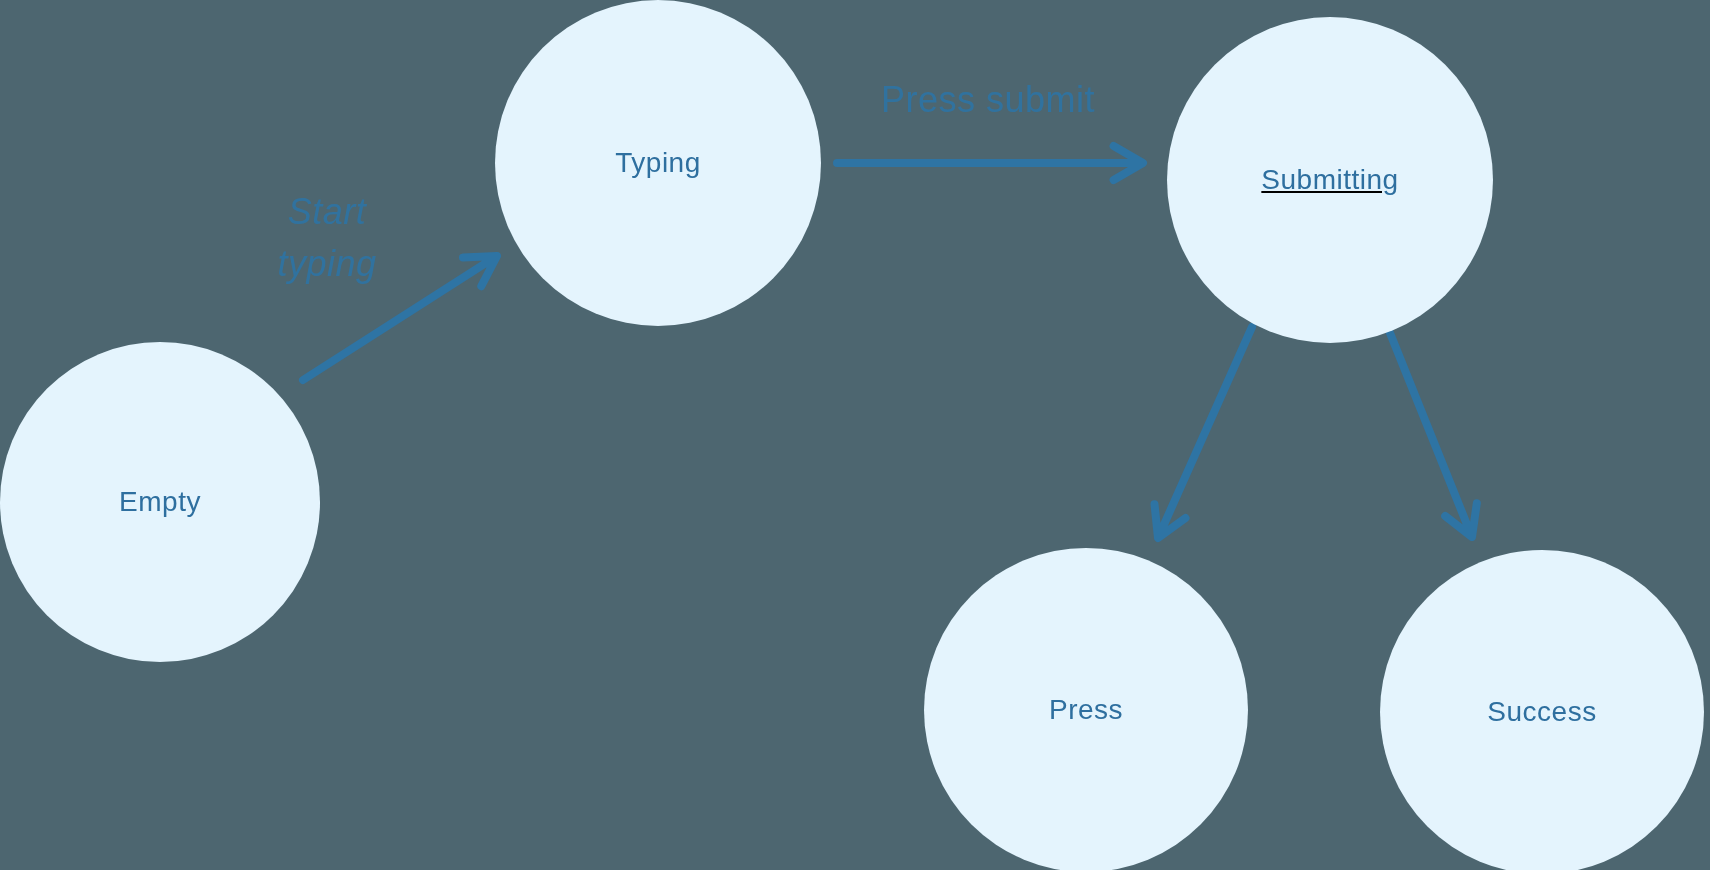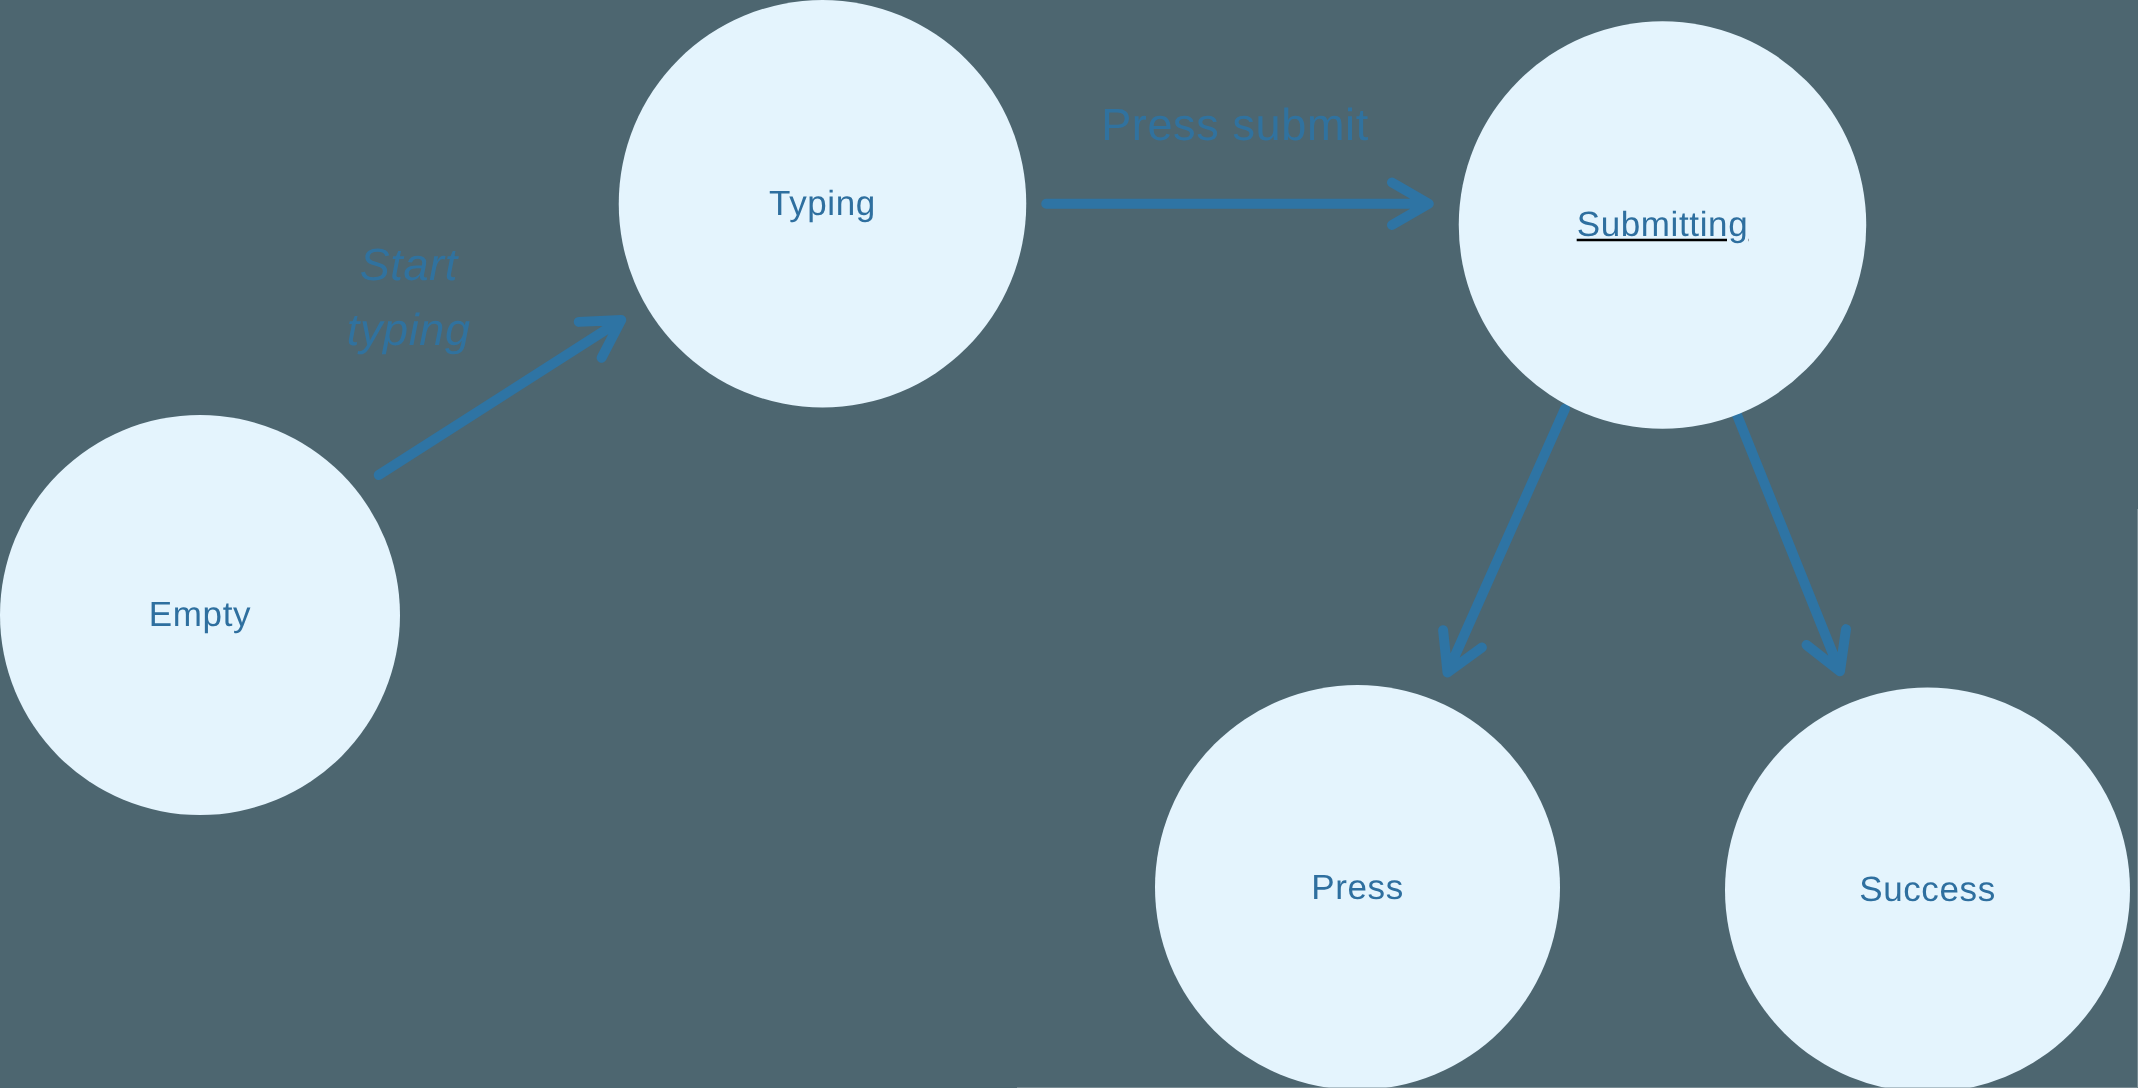--- a/index.html
+++ b/index.html
@@ -51,21 +51,21 @@
 
 <div id="canvas" style="--bg: #4D6670; --node-fill: #E4F4FD; --node-text: #2E6F9F; --edge-color: #2E74A4;">
 
   <svg id="edges-svg" width="1710" height="870" viewBox="0 0 1710 870">
       <path d="M 303 380 L 491.94447938493437 259.2313636921038 M 463.0 257.5 L 497 256 L 481.3 286.2" fill="none" stroke="#2E74A4" stroke-width="8" stroke-linecap="round" stroke-linejoin="round"></path>
       <path d="M 837 163 L 1137 163 M 1113.6 146.0 L 1143 163 L 1113.6 180.0" fill="none" stroke="#2E74A4" stroke-width="8" stroke-linecap="round" stroke-linejoin="round"></path>
       <path d="M 1252 327 L 1160.441649957674 532.5192750950088 M 1185.5 518.0 L 1158 538 L 1154.5 504.2" fill="none" stroke="#2E74A4" stroke-width="8" stroke-linecap="round" stroke-linejoin="round"></path>
       <path d="M 1388 328 L 1469.762473723368 531.4328215259989 M 1476.8 503.3 L 1472 537 L 1445.2 516.0" fill="none" stroke="#2E74A4" stroke-width="8" stroke-linecap="round" stroke-linejoin="round"></path>
     </svg>
 
-  <div class="node" id="node-empty" style="left:0px; top:332px; width:320px; height:320px;">
+  <div class="node" id="node-empty" style="left:0px; top:342px; width:320px; height:320px;">
     <span>Empty</span>
   </div>
 
   <div class="node" id="node-typing" style="left:495px; top:0px; width:326px; height:326px;">
     <span>Typing</span>
   </div>
 
   <div class="node" id="node-submitting" style="left:1167px; top:17px; width:326px; height:326px;text-decoration:underline;">
     <span>Submitting</span>
   </div>

